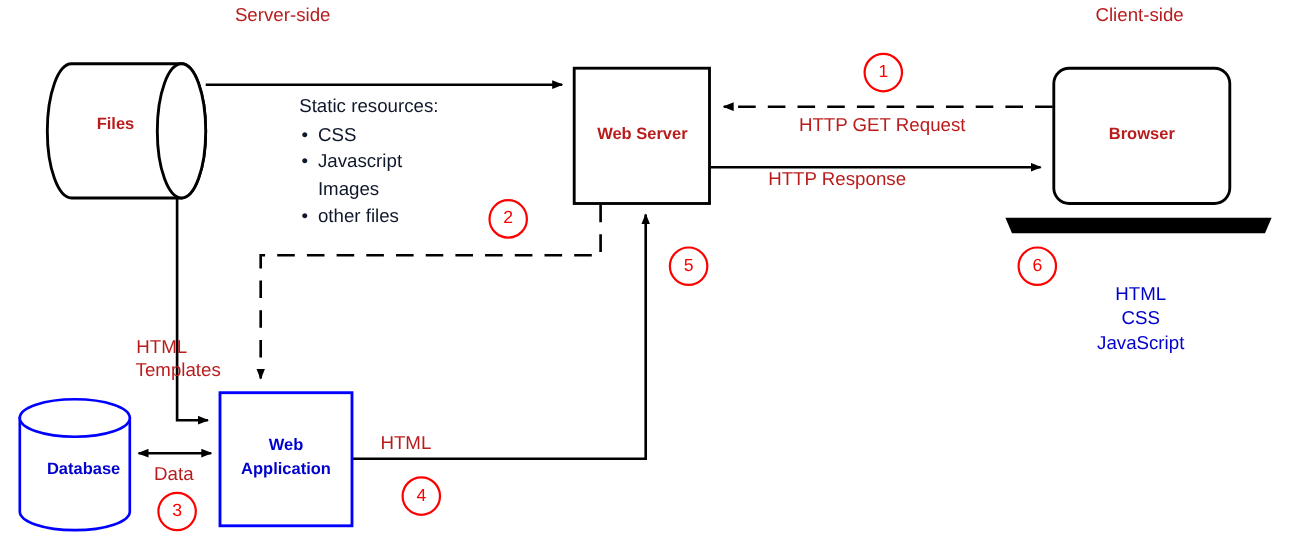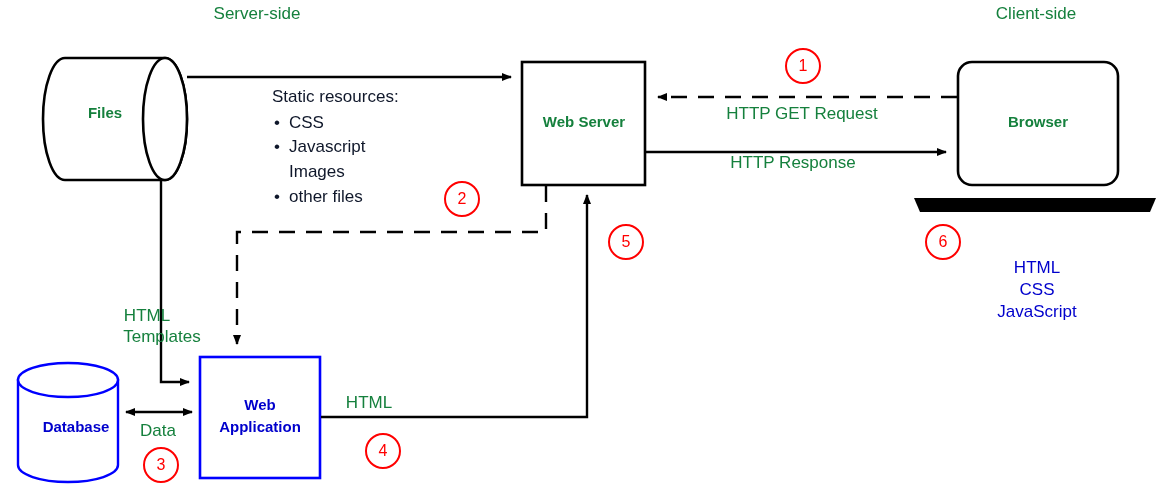--- a/index.html
+++ b/index.html
@@ -19,21 +19,21 @@
     position: absolute;
     left: 0;
     top: 0;
     width: 1173px;
     height: 501px;
   }
   .lbl {
     position: absolute;
     font-family: "Liberation Sans", sans-serif;
     font-size: 17px;
-    color: #15803d;
+    color: #b91c1c;
     white-space: nowrap;
     line-height: 1.28;
   }
   .lbl.center { transform: translateX(-50%); text-align: center; }
   .lbl.blue { color: #0000cc; }
   .lbl.node-text { font-size: 15px; text-align: center; font-weight: bold; }
   .bullets {
     position: absolute;
     font-family: "Liberation Sans", sans-serif;
     font-size: 17px;
@@ -124,21 +124,21 @@
   <div class="lbl center node-text blue" style="left:68px; top:417px;padding-left:16px;">Database</div>
 
   <div class="lbl center node-text blue" style="left:260px; top:395px;">Web</div>
   <div class="lbl center node-text blue" style="left:260px; top:417px;">Application</div>
 
   <div class="lbl center node-text" style="left:584px; top:112px;">Web Server</div>
 
   <div class="lbl center node-text" style="left:1038px; top:112px;text-align:right;">Browser</div>
 
   <div class="lbl center" style="left:802px; top:103px;">HTTP GET Request</div>
-  <div class="lbl center" style="left:793px; top:152px;">HTTP Response</div>
+  <div class="lbl center" style="left:761px; top:152px;">HTTP Response</div>
   <div class="lbl center" style="left:369px; top:392px;">HTML</div>
   <div class="lbl center" style="left:158px; top:420px;">Data</div>
   <div class="lbl center" style="left:147px; top:305px;">HTML</div>
   <div class="lbl center" style="left:162px; top:326px;">Templates</div>
 
   <div class="bullets" style="left:272px; top:85px;">
     <div class="hdr">Static resources:</div>
     <ul>
       <li class="dot">CSS</li>
       <li class="dot">Javascript</li>

